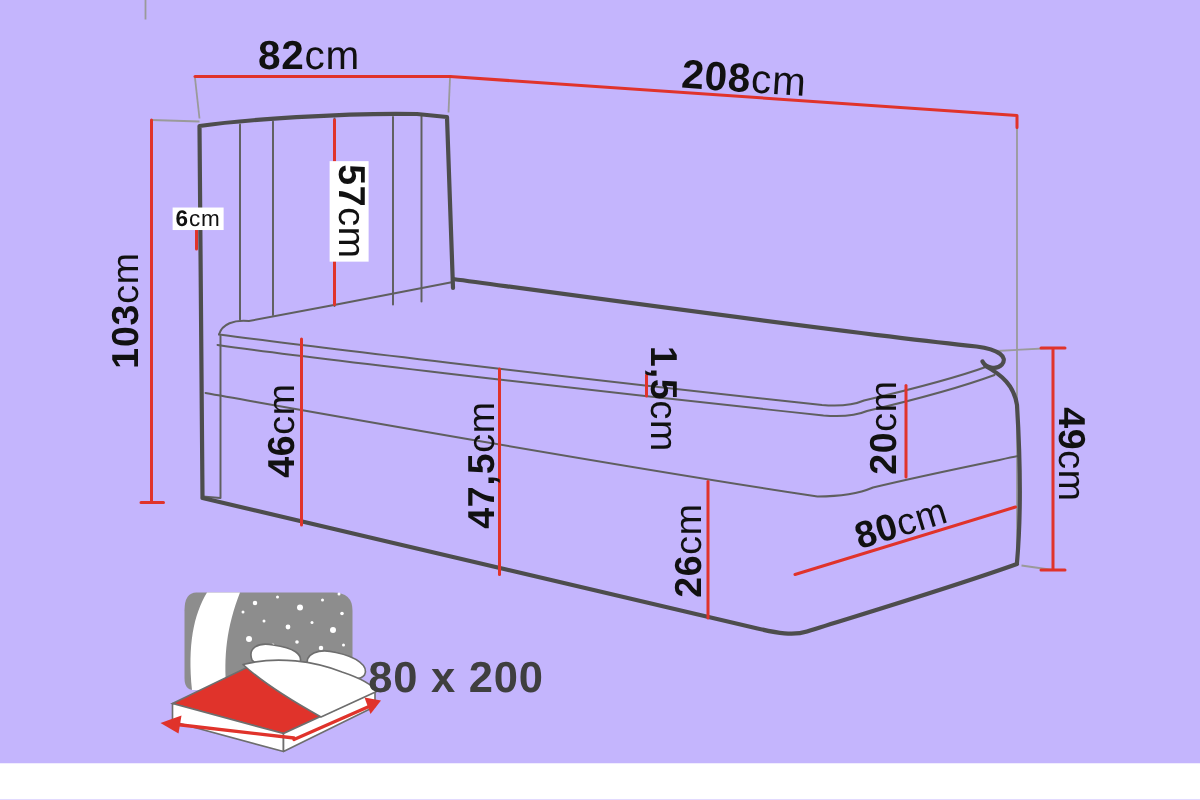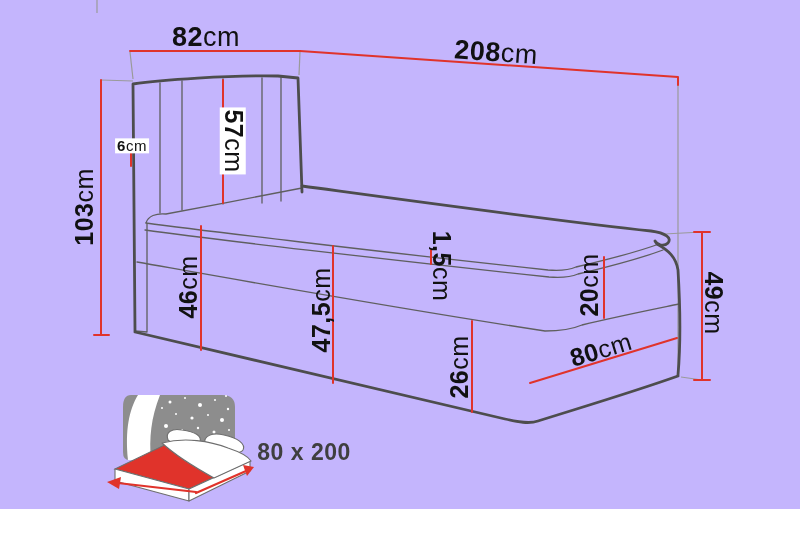--- a/index.html
+++ b/index.html
@@ -22,21 +22,21 @@
   .l103{left:85px;top:207px;}
   .l57{left:233px;top:141px;}
   .l6{left:132px;top:146px;font-size:15px;}
   .l46{left:189px;top:287px;}
   .l475{left:322px;top:310px;}
   .l15{left:441px;top:266px;}
   .l20{left:590px;top:285px;}
   .l26{left:460px;top:367px;}
   .l49{left:713px;top:303px;}
   .l80{left:601px;top:350px;transform:translate(-50%,-50%) rotate(-17deg);}
-  .lsize{left:304px;top:453px;font-size:23px;color:var(--size-text);}
+  .lsize{left:304px;top:453px;font-size:29px;color:var(--size-text);}
   .lsize .num{font-weight:700;}
   svg *{vector-effect:non-scaling-stroke;}
   .ext{stroke:var(--ext);stroke-width:1.2;fill:none;}
   .red{stroke:var(--accent);stroke-width:2;fill:none;stroke-linecap:round;}
   .thick{stroke:var(--outline);stroke-width:2.8;fill:none;stroke-linecap:round;stroke-linejoin:round;}
   .thinln{stroke:var(--thin);stroke-width:1.3;fill:none;stroke-linecap:round;}
   .iconfill{fill:var(--icon-gray);}
   .star{fill:#fff;}
   .redfill{fill:var(--accent);}
   .whitepiece{fill:#fff;stroke:#6e6e6e;stroke-width:1.1;stroke-linejoin:round;}

